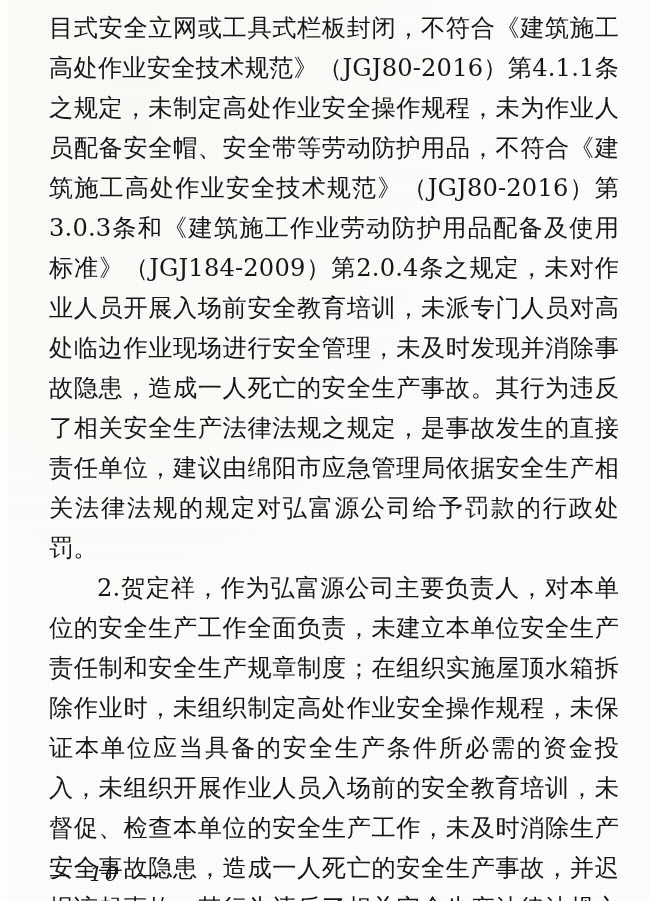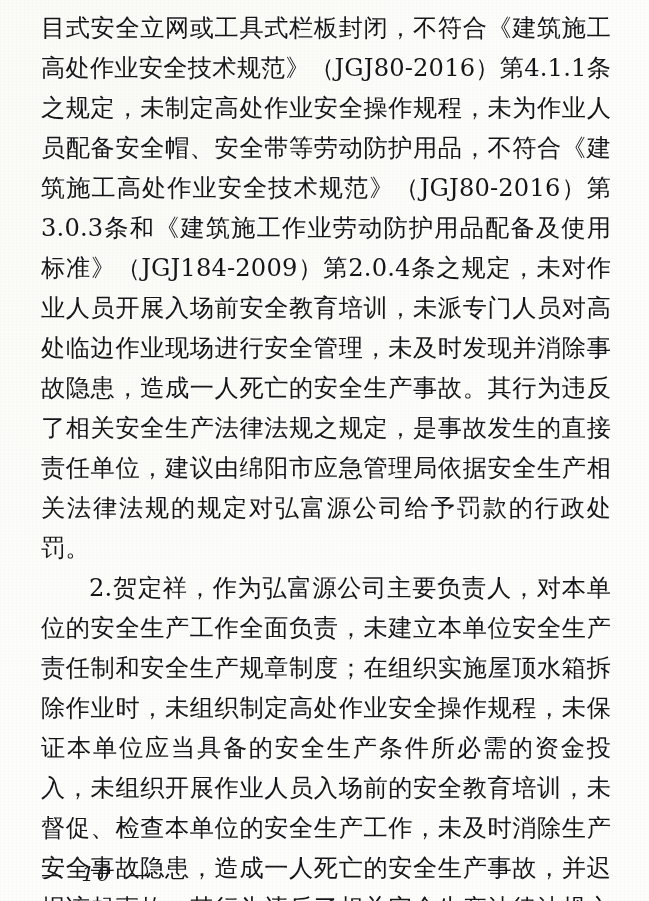--- a/index.html
+++ b/index.html
@@ -16,20 +16,21 @@
     position: relative;
   }
 
   
   .page {
     position: absolute;
     inset: 0;
     background:
       radial-gradient(ellipse at 20% 10%, rgba(250,250,246,1) 0%, rgba(253,253,251,1) 60%),
       linear-gradient(180deg, #fefefe 0%, #fcfcfa 45%, #fdfdfb 100%);
+    margin-left: 8px;
   }
   .grain {
     position: absolute;
     inset: 0;
     pointer-events: none;
     opacity: 0.035;
     background-image:
       repeating-linear-gradient(0deg, rgba(0,0,0,0.5) 0px, rgba(0,0,0,0) 1px, rgba(0,0,0,0) 3px),
       repeating-linear-gradient(90deg, rgba(0,0,0,0.4) 0px, rgba(0,0,0,0) 1px, rgba(0,0,0,0) 4px);
   }

